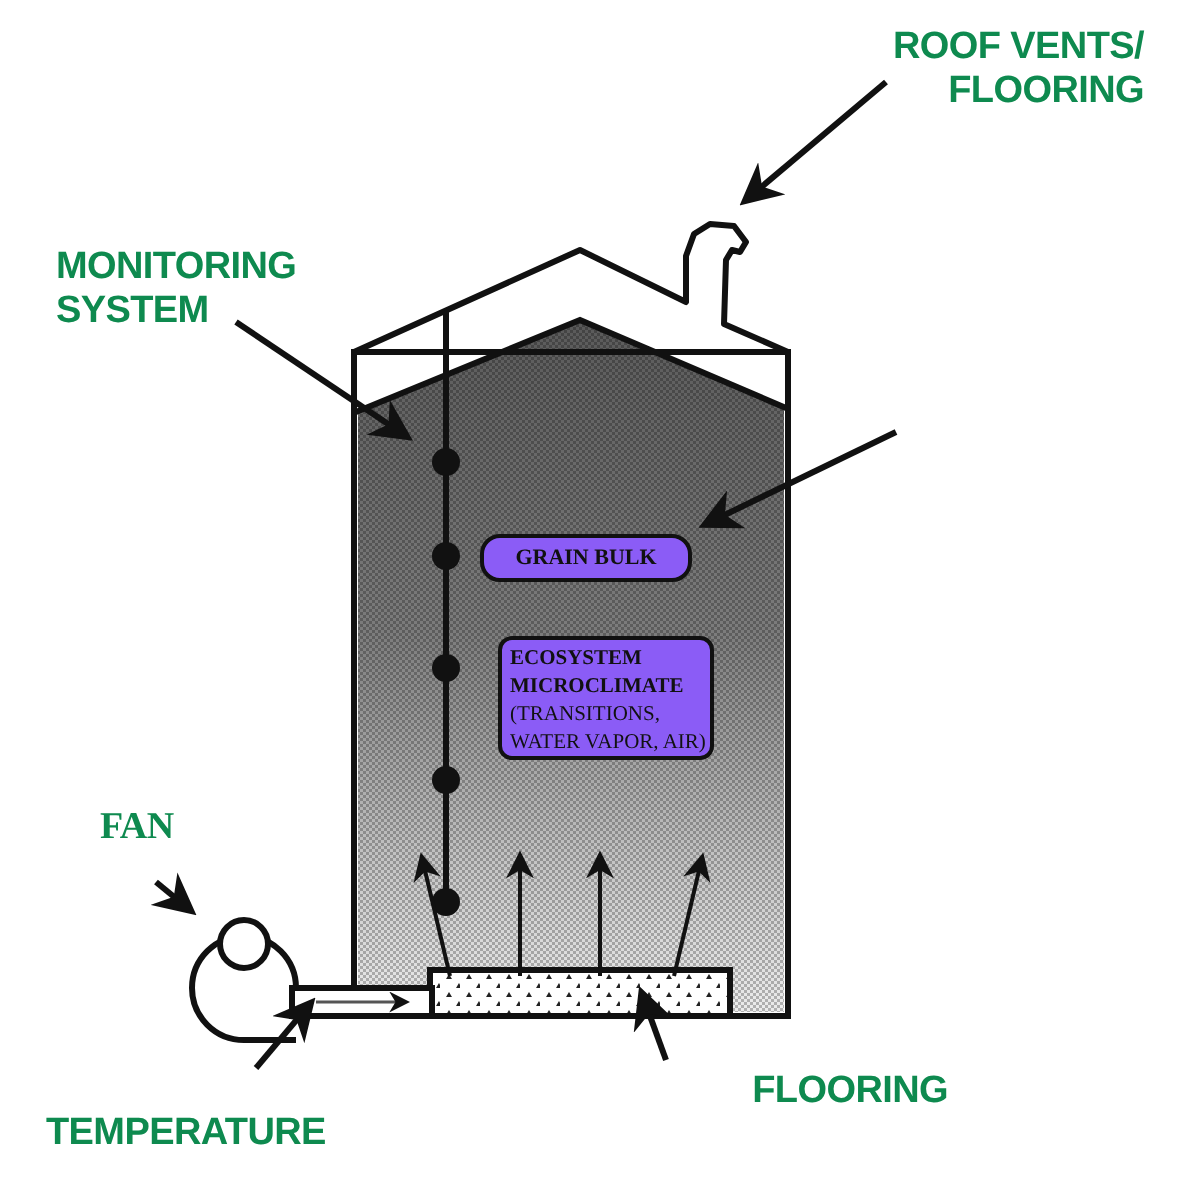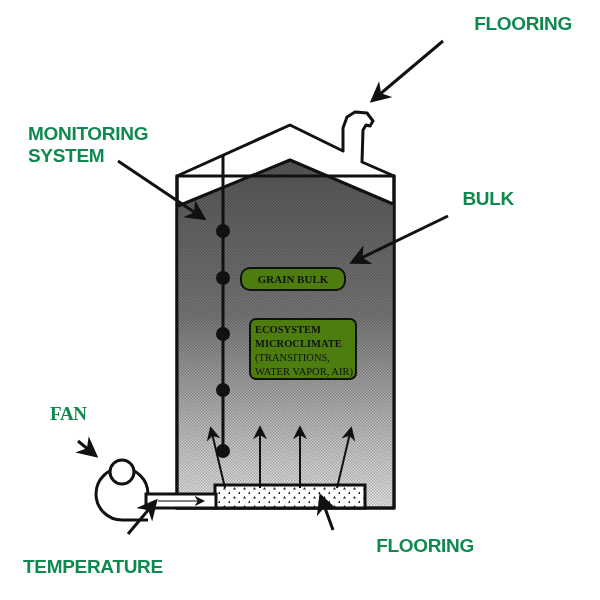--- a/index.html
+++ b/index.html
@@ -1,21 +1,21 @@
 <!DOCTYPE html>
 <html><head>
 <meta charset="utf-8">
 <style>
   html, body { margin: 0; padding: 0; background: #ffffff; }
   body { width: 600px; height: 600px; position: relative; overflow: hidden; font-family: "Liberation Sans", sans-serif; }
   #diagram { position: absolute; left: 0; top: 0; }
   .lbl { position: absolute; color: #0e8a4f; font-family: "Liberation Sans", sans-serif; font-weight: bold; font-size: 19px; line-height: 22px; letter-spacing: -0.3px; white-space: nowrap; }
   .lbl div { display: block; }
   .right { text-align: right; }
-  .inbox { position: absolute; font-family: "Liberation Serif", serif; font-weight: bold; color: #111; background: #4d7c0f; border: 2px solid #111; border-radius: 7px; }
+  .inbox { position: absolute; font-family: "Liberation Serif", serif; font-weight: bold; color: #111; background: #8b5cf6; border: 2px solid #111; border-radius: 7px; }
 </style>
 </head>
 <body>
 
 <svg id="diagram" width="600" height="600" viewBox="0 0 600 600" xmlns="http://www.w3.org/2000/svg">
   <defs>
     <linearGradient id="grainGrad" x1="0" y1="0" x2="0" y2="1">
       <stop offset="0" stop-color="#5a5a5a"></stop>
       <stop offset="0.45" stop-color="#7c7c7c"></stop>
       <stop offset="0.8" stop-color="#c8c8c8"></stop>
@@ -84,28 +84,28 @@
   <span>GRAIN BULK</span>
 </div>
 <div class="inbox" style="left:249px;top:318px;width:108px;height:62px;font-size:10.5px;line-height:14px;padding:3px 0 0 4px;box-sizing:border-box;">
   <div>ECOSYSTEM</div>
   <div>MICROCLIMATE</div>
   <div style="font-weight:normal;">(TRANSITIONS,</div>
   <div style="font-weight:normal;">WATER VAPOR, AIR)</div>
 </div>
 
 <div class="lbl right" style="left:430px;top:13px;width:142px;">
+  <div>ROOF VENTS/</div>
   <div>FLOORING</div>
 </div>
 <div class="lbl" style="left:28px;top:123px;">
   <div>MONITORING</div>
   <div>SYSTEM</div>
 </div>
 <div class="lbl right" style="left:440px;top:188px;width:74px;">
-  <div>BULK</div>
 </div>
 <div class="lbl" style="left:50px;top:403px;font-family:Liberation Serif, serif;">
   <div>FAN</div>
 </div>
 <div class="lbl" style="left:23px;top:556px;">
   <div>TEMPERATURE</div>
 </div>
 <div class="lbl right" style="left:312px;top:535px;width:162px;">
   <div>FLOORING</div>
 </div>

